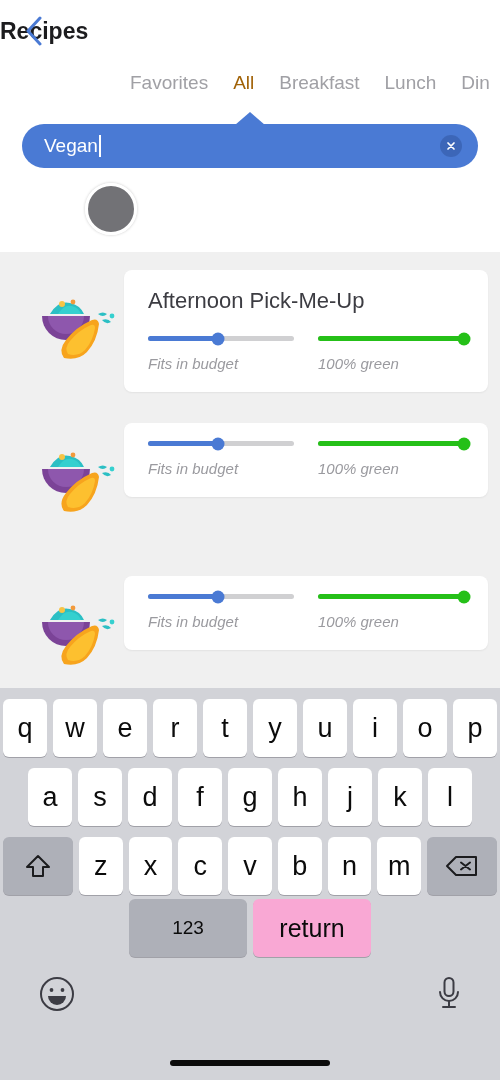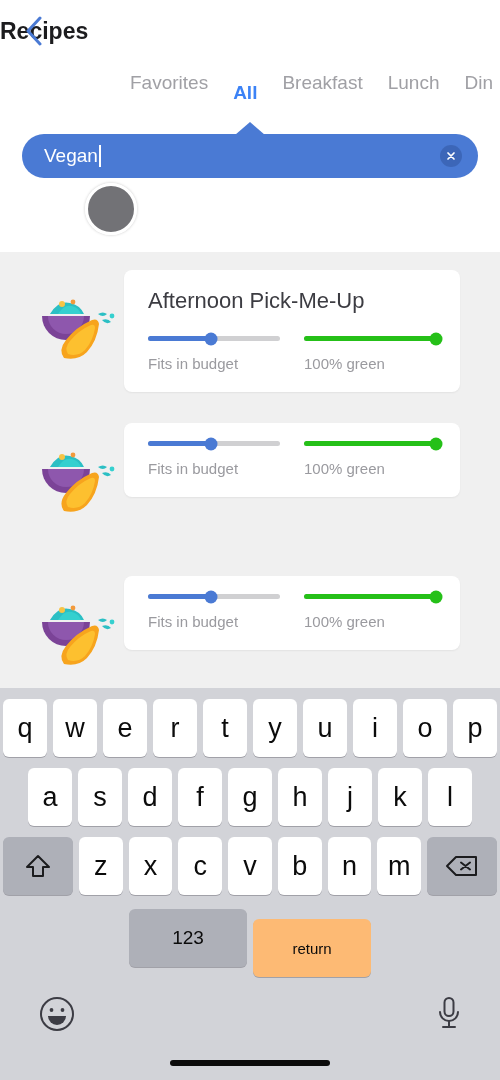--- a/index.html
+++ b/index.html
@@ -42,21 +42,21 @@
     position:absolute; left:12px; top:50%; transform:translateY(-50%);
     width:44px; height:44px; display:flex; align-items:center; justify-content:center;
   }
 
   
   .tabs {
     display:flex; align-items:flex-start; gap:25px; padding:10px 0 12px 130px;
     white-space:nowrap; overflow:hidden;
   }
   .tab { font-size:19px; color:#a0a0a5; }
-  .tab.active { color:#3b82f6; font-weight:bold;margin-top:10px; }
+  .tab.active { color:#a16207; font-weight:normal; }
 
   
   .search-wrap { position:relative; height:70px; }
   .search-caret {
     position:absolute; left:250px; top:6px; transform:translateX(-50%);
     width:0; height:0; border-left:15px solid transparent; border-right:15px solid transparent;
     border-bottom:13px solid #4a7ad4;
   }
   .search-pill {
     position:absolute; left:22px; top:18px; width:456px; height:44px;
@@ -82,27 +82,27 @@
   }
 
   
   .content {
     position:absolute; left:0; top:252px; width:500px; height:436px;
     background:#f0f0f0; overflow:hidden;
   }
   .card-row { position:relative; height:153px; }
   .thumb { position:absolute; left:28px; top:24px; width:96px; height:86px; }
   .card {
-    position:absolute; left:124px; top:18px; width:336px;
+    position:absolute; left:124px; top:18px; width:364px;
     background:#ffffff; border-radius:8px; padding:18px 24px 20px 24px;
     box-shadow:0 1px 2px rgba(0,0,0,.06);
   }
   .card-title { font-size:22px; color:#3c3c42; margin-bottom:22px; }
   .meters { display:flex; gap:24px; }
-  .meter { flex:1; }
+  .meter { flex:1;font-style:italic; }
   .track {
     position:relative; height:5px; background:#d0d0d2; border-radius:3px; margin-bottom:14px;
   }
   .fill { position:absolute; left:0; top:0; height:5px; border-radius:3px; }
   .knob {
     position:absolute; top:50%; transform:translate(-50%,-50%);
     width:13px; height:13px; border-radius:50%;
   }
   .meter-label { font-size:15px; color:#9a9a9f; }
 
@@ -117,21 +117,21 @@
   .kb-row.r3 { padding:11px 3px 0 3px; gap:6px; }
   .kb-row.r4 { padding:4px 3px 0 3px; gap:6px; }
   .key {
     background:#ffffff; border-radius:6px; height:58px;
     display:flex; align-items:center; justify-content:center;
     font-size:27px; color:#0b0b0b; flex:1;
     box-shadow:0 1px 0 rgba(120,120,130,.55);
   }
   .key.mod { background:#aeb0b8; flex:0 0 70px; }
   .key.num { background:#aeb0b8; flex:0 0 118px; font-size:19px; }
-  .key.ret { background:#fdba74; flex:0 0 118px; font-size:15px;margin-top:20px; }
+  .key.ret { background:#f9a8d4; flex:0 0 118px; font-size:25px; }
   .key.space { flex:1; font-size:19px; }
   .kb-bottom {
     display:flex; align-items:center; justify-content:space-between;
     padding:18px 38px 0 38px;
   }
   .home-indicator {
     position:absolute; left:50%; bottom:14px; transform:translateX(-50%);
     width:160px; height:6px; background:#0b0b0b; border-radius:3px;
   }
 </style>

